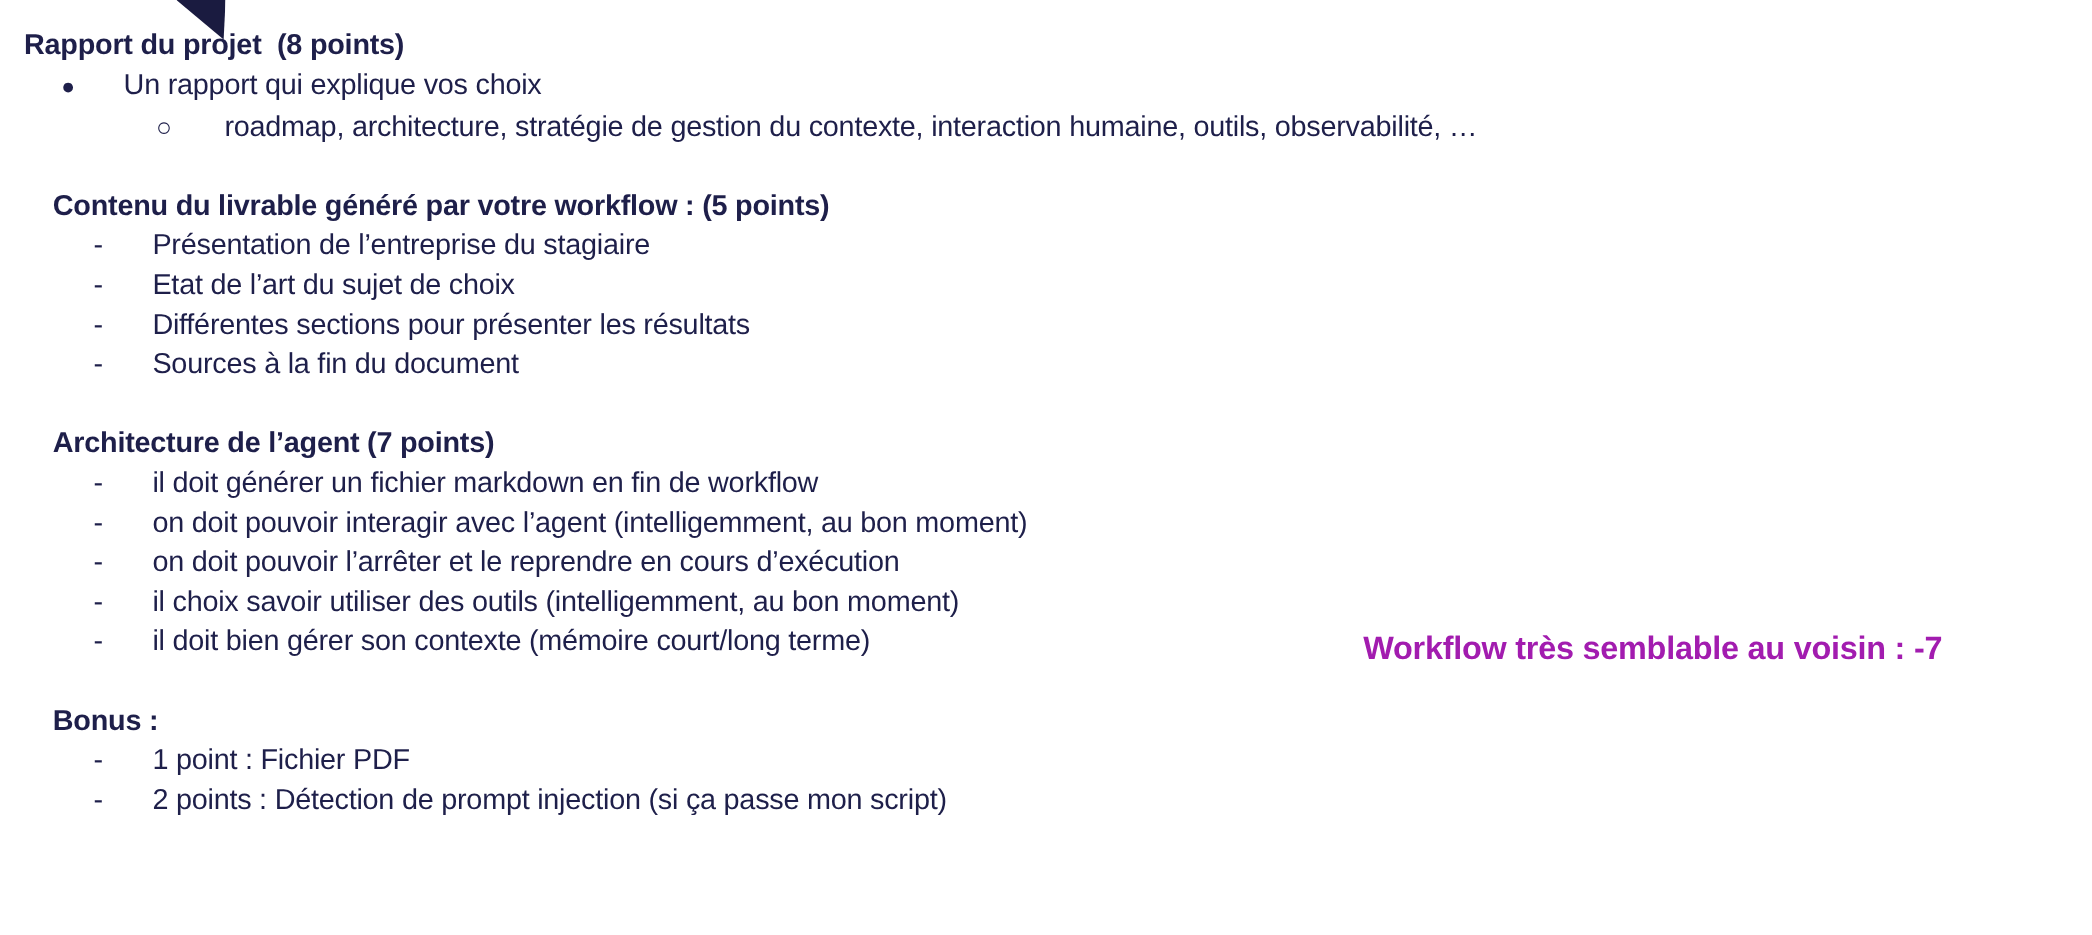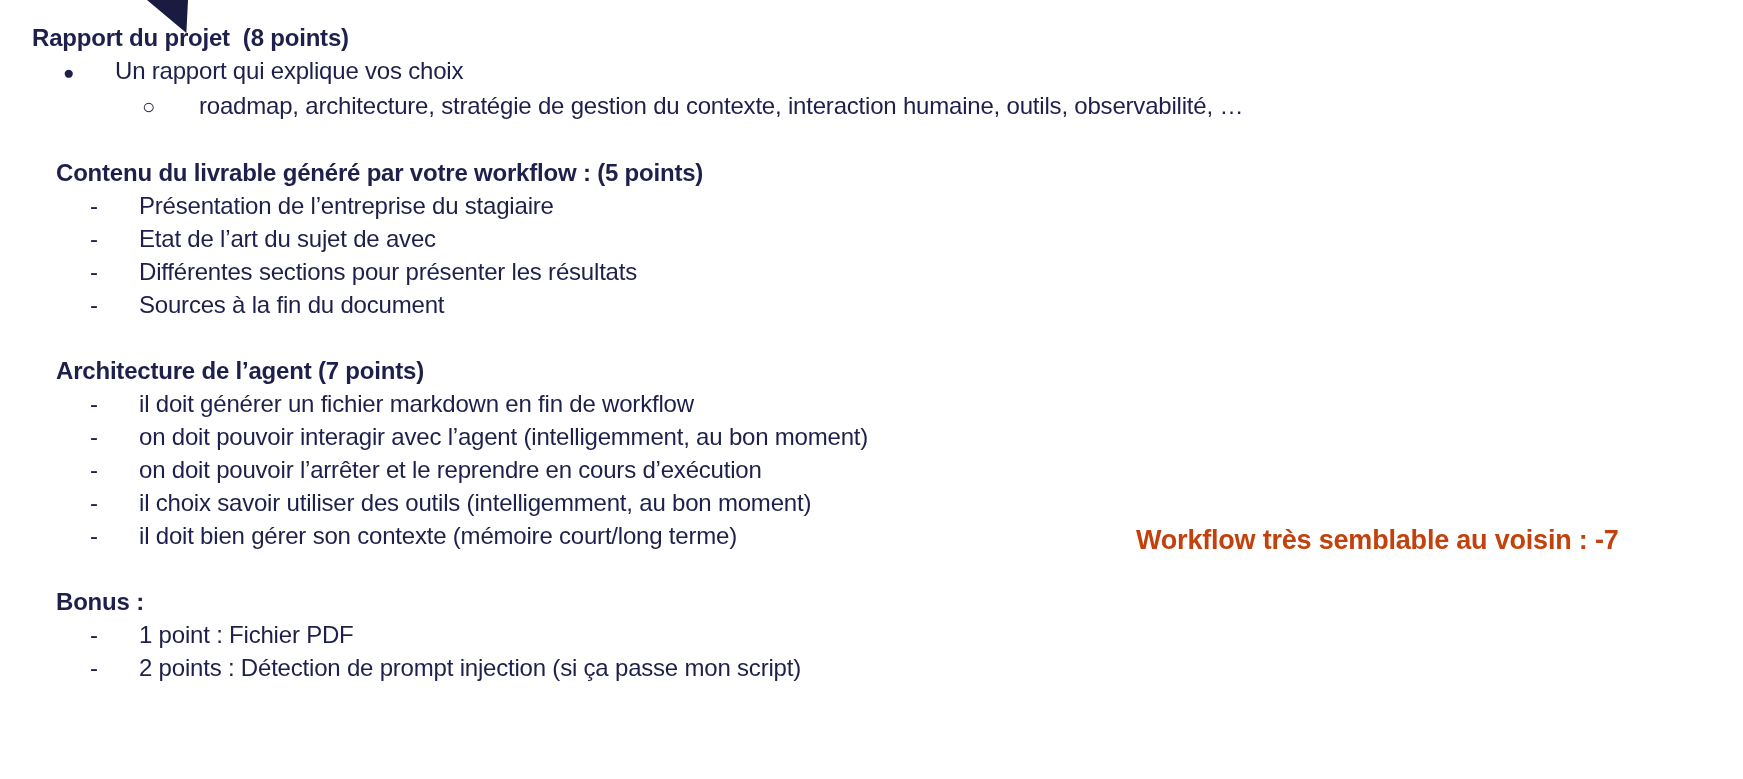--- a/index.html
+++ b/index.html
@@ -22,21 +22,21 @@
     left: 147px;
     top: 0;
     width: 41px;
     height: 33px;
     background: #1a1b40;
     clip-path: polygon(0% 0%, 100% 0%, 96% 100%);
   }
 
   .content {
     position: absolute;
-    left: 32px;
+    left: 20px;
     top: 21px;
     width: 1500px;
   }
 
   .section { margin: 0; }
   .section + .section { margin-top: 33px; margin-left: 24px; }
 
   .heading {
     font-size: 24px;
     line-height: 33px;
@@ -75,21 +75,21 @@
     text-decoration-thickness: 2px;
   }
 
   .annotation {
     position: absolute;
     left: 1136px;
     top: 443px;
     font-size: 27px;
     line-height: 39px;
     font-weight: 700;
-    color: #c2410c;
+    color: #a21caf;
     white-space: pre-wrap;
     letter-spacing: -0.2px;
   }
 </style>
 </head>
 <body>
 
 <div class="corner-triangle"></div>
 
 <div class="content">
@@ -107,21 +107,21 @@
   </div>
 
   <div class="section">
     <div class="heading">Contenu du livrable généré par votre workflow : (5 points)</div>
     <div class="li dash">
       <span class="marker">-</span>
       <span>Présentation de l’entreprise du stagiaire</span>
     </div>
     <div class="li dash">
       <span class="marker">-</span>
-      <span>Etat de l’art du sujet de avec</span>
+      <span>Etat de l’art du sujet de choix</span>
     </div>
     <div class="li dash">
       <span class="marker">-</span>
       <span>Différentes sections pour présenter les résultats</span>
     </div>
     <div class="li dash">
       <span class="marker">-</span>
       <span>Sources à la fin du document</span>
     </div>
   </div>

